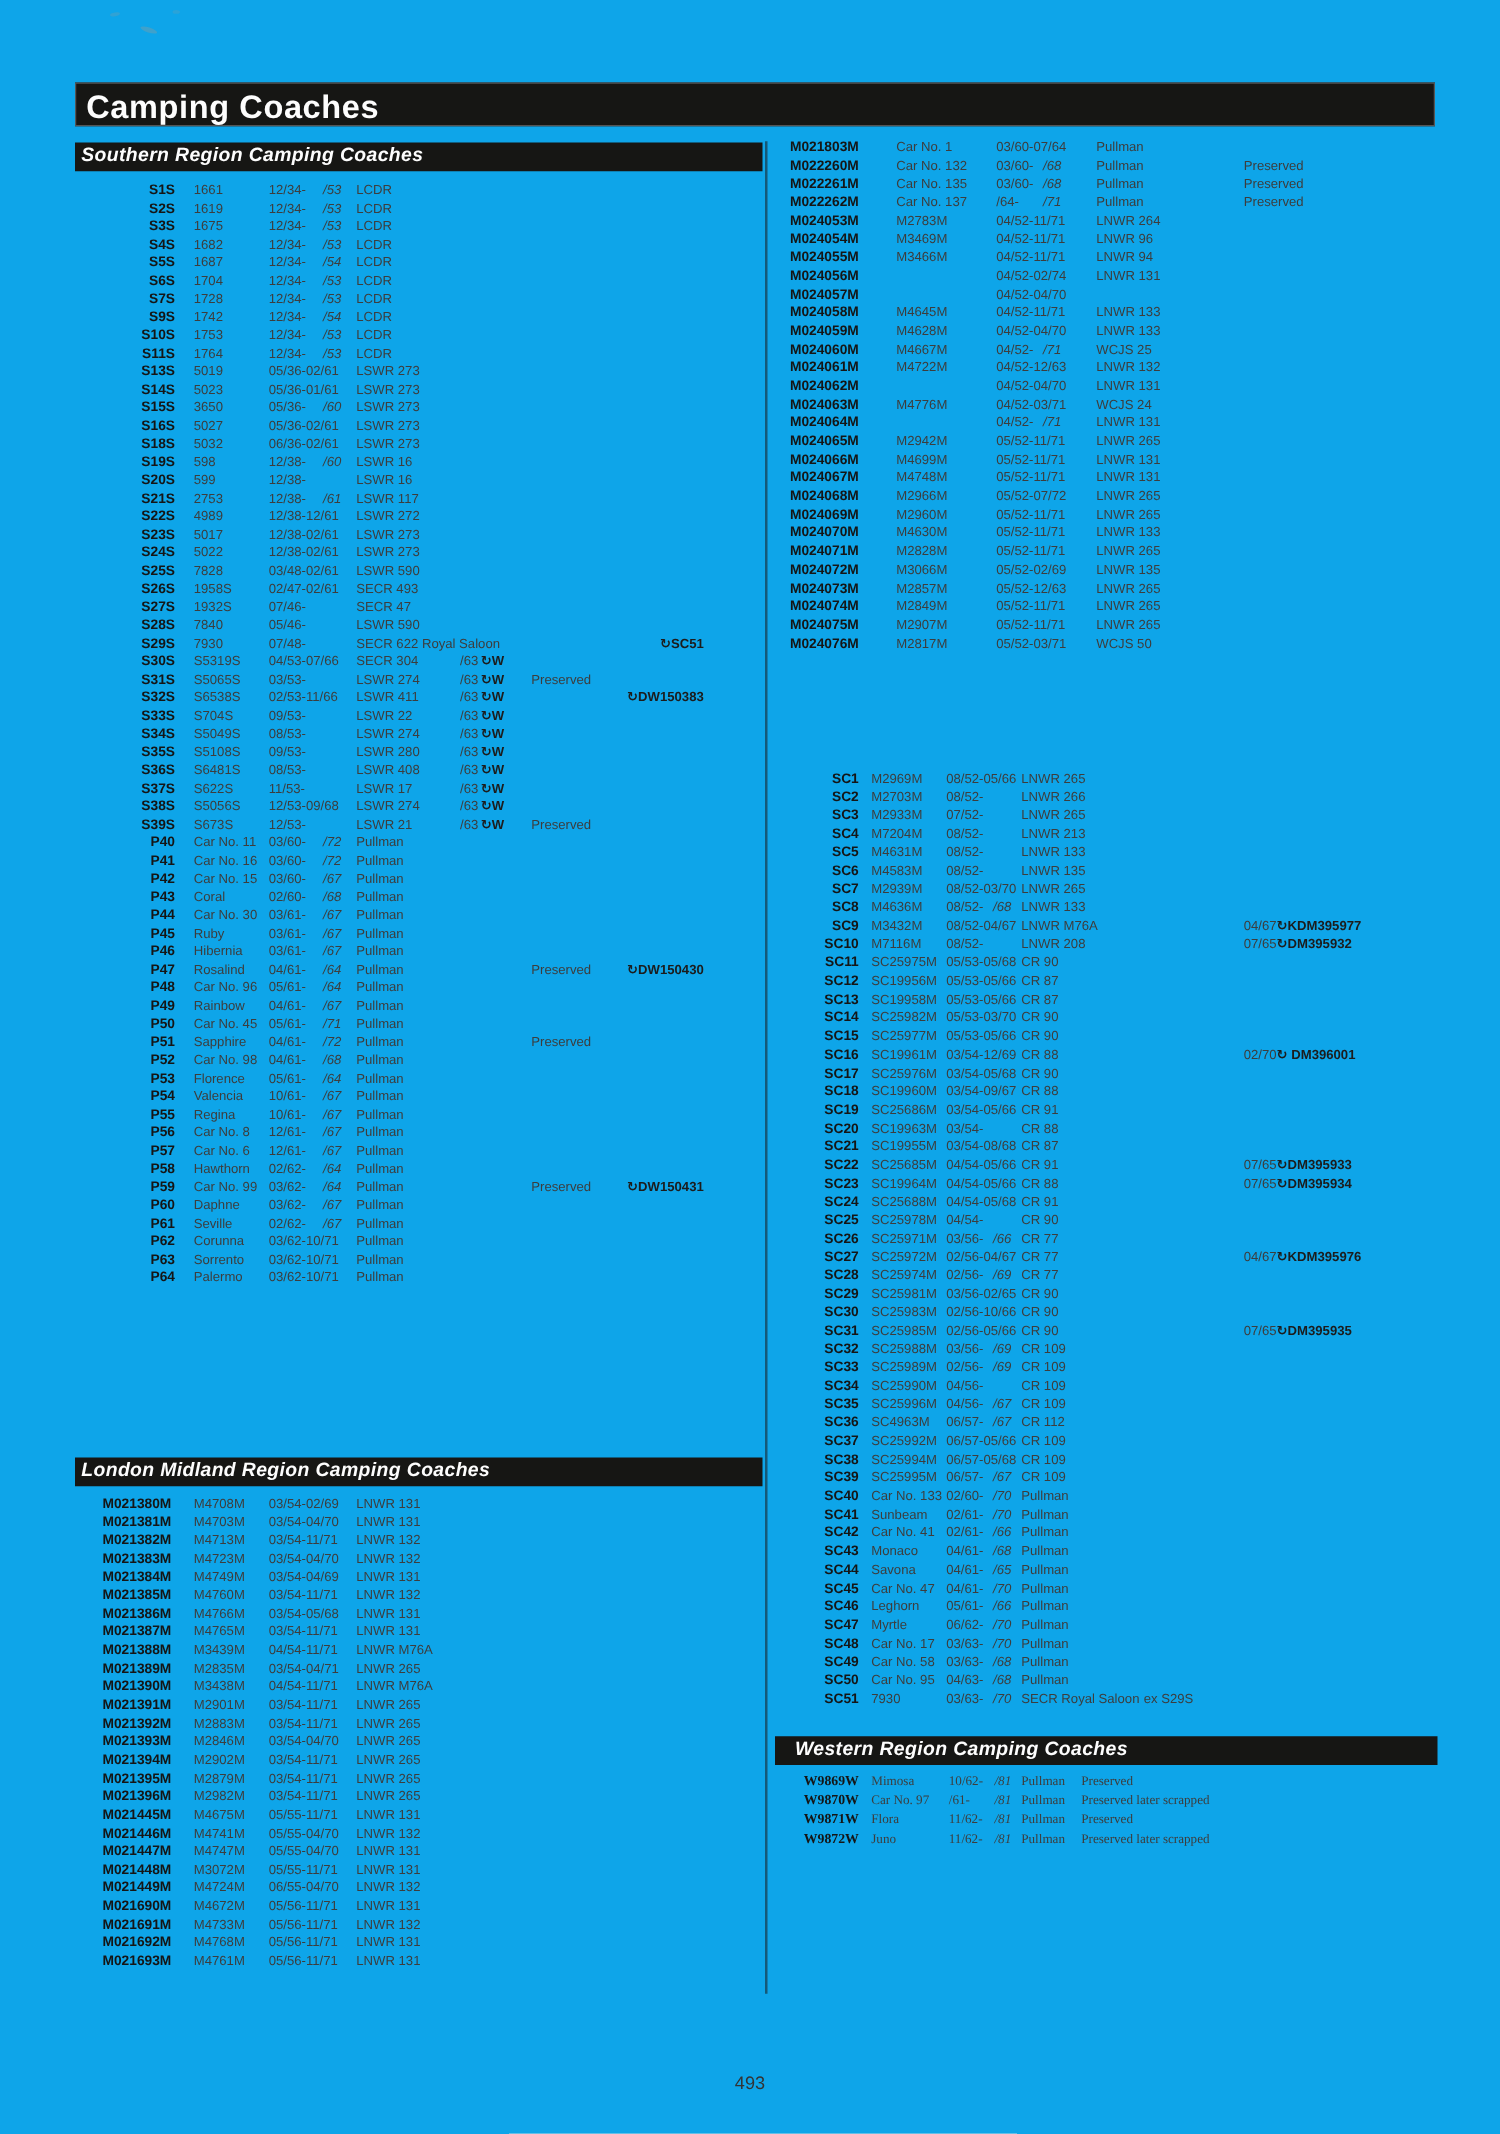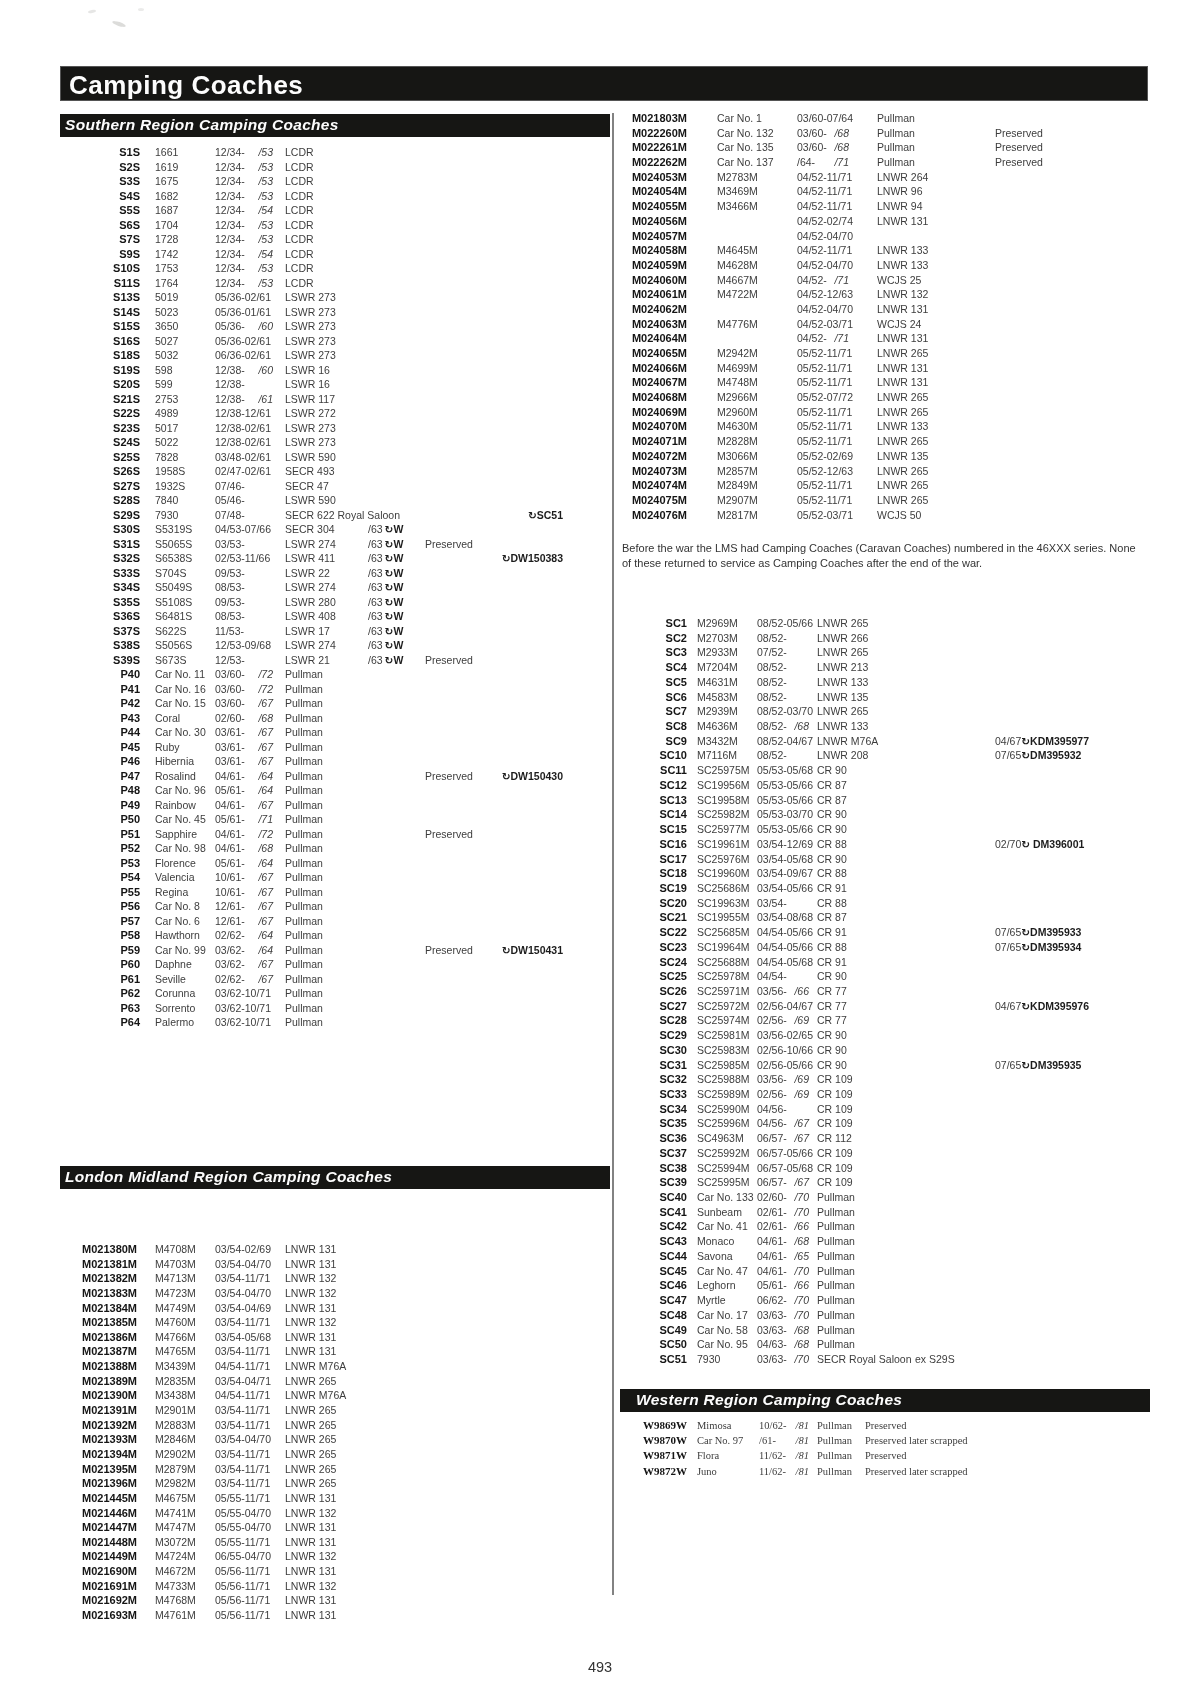--- a/index.html
+++ b/index.html
@@ -1,16 +1,16 @@
 <!DOCTYPE html>
 <html><head>
 <meta charset="utf-8">
 <style>
   html,body{margin:0;padding:0;background:#e8e8e6;}
-  .page{position:relative;width:1200px;height:1707px;background:#ffffff;
+  .page{position:relative;width:1200px;height:1707px;background:#0ea5e9;
         font-family:"Liberation Sans","DejaVu Sans",sans-serif;overflow:hidden;}
   .bar{position:absolute;background:#161614;color:#fdfdfd;box-sizing:border-box;}
   .main-bar{left:60px;top:66px;width:1088px;height:35px;font-size:26px;font-weight:bold;
             padding:3px 0 0 8px;letter-spacing:.5px;border:1px solid #555;}
   .sec-bar{height:23px;font-size:15.5px;font-weight:bold;padding:2px 0 0 5px;letter-spacing:.3px;font-style:italic;}
   .bar-southern{left:60px;top:114px;width:550px;}
   .bar-lm{left:60px;top:1166px;width:550px;}
   .bar-scottish{left:620px;top:587px;width:530px;}
   .bar-western{left:620px;top:1389px;width:530px;padding-left:16px;}
 
@@ -23,21 +23,21 @@
   .b{font-weight:bold;color:#1c1c1c;}
   .c-right{text-align:right;}
   .c-n1 .b{margin-left:2px;}
 
   
   .sec-left{left:60px;width:503px;}
   .sec-left .row{grid-template-columns:95px 60px 70px 83px 57px 73px 1fr;height:14.5px;}
   .sec-left .c-id{padding-right:15px;}
   .sec-left .c-dates{padding-right:12px;}
   .rows-southern{top:146px;}
-  .rows-lm{top:1197px;margin-top:46px;}
+  .rows-lm{top:1197px;}
   .rows-lm .row{height:14.65px;grid-template-columns:95px 60px 70px 83px 57px 73px 1fr;}
   .rows-lm .c-id{text-align:left;padding-left:22px;padding-right:0;}
 
   
   .sec-right{left:620px;width:453px;}
   .sec-right .row{grid-template-columns:77px 60px 60px 98px 80px 1fr;}
   .sec-right .c-id{padding-right:10px;}
   .sec-right .c-dates{padding-right:8px;}
   .rows-lmcont{top:112px;}
   .rows-lmcont .row{height:14.7px;gap:20px;}
@@ -1539,24 +1539,20 @@
         <span class="c c-dates">
           <span>05/52-03/71</span>
           <span class="ital"></span>
         </span>
         <span class="c c-type">WCJS 50</span>
         <span class="c c-n2"></span>
         <span class="c c-right"><span></span><span class="b"></span></span>
       </div>
     </div>
 
-  <div class="note">
-    <div>Before the war the LMS had Camping Coaches (Caravan Coaches) numbered in the 46XXX series.  None</div>
-    <div>of these returned to service as Camping Coaches after the end of the war.</div>
-  </div>
 
   <div class="rows sec-right rows-scottish">
 
       <div class="row">
         <span class="c c-id">SC1</span>
         <span class="c c-num">M2969M</span>
         <span class="c c-dates">
           <span>08/52-05/66</span>
           <span class="ital"></span>
         </span>

